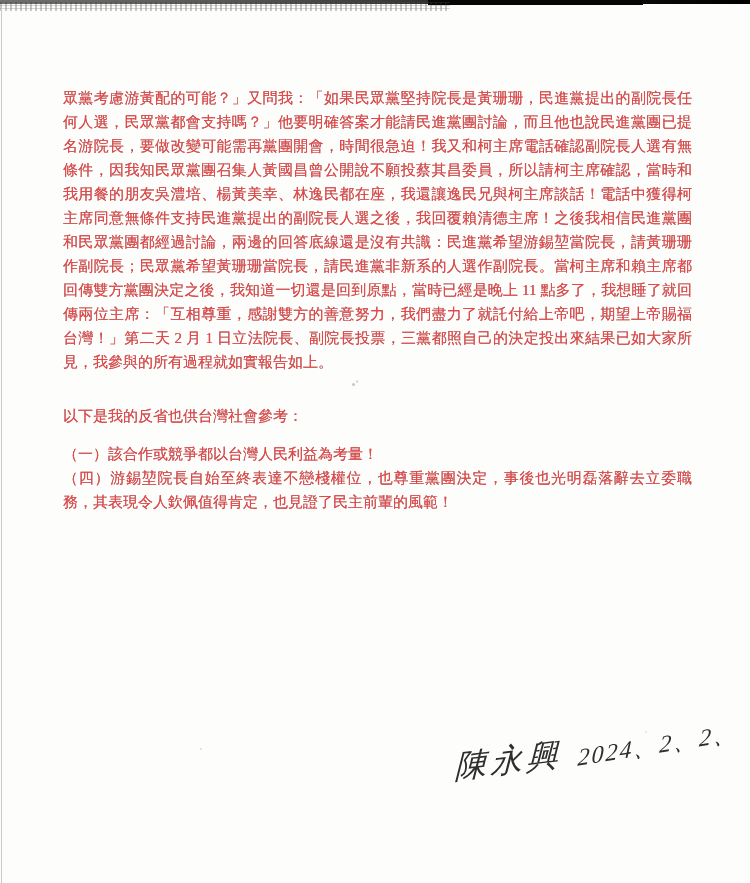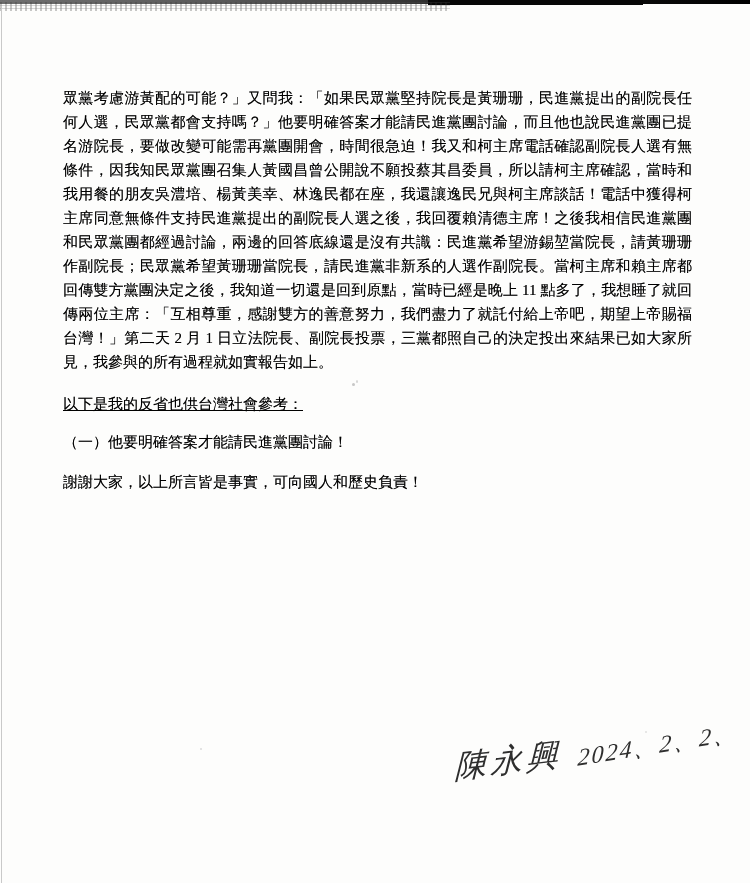--- a/index.html
+++ b/index.html
@@ -31,26 +31,26 @@
     background:#c9c9c9;
   }
   .speck{position:absolute;background:#9a9a9a;border-radius:50%;}
   .speck.s1{left:352px;top:383px;width:3px;height:3px;opacity:.55;}
   .speck.s2{left:356px;top:380px;width:2px;height:3px;opacity:.4;}
   .speck.s3{left:200px;top:748px;width:2px;height:2px;opacity:.35;}
   .speck.s4{left:645px;top:731px;width:2px;height:2px;opacity:.3;}
   
   .content{
     position:absolute;left:63px;top:86px;width:629px;
-    font-size:15px;line-height:24px;color:#000000;
+    font-size:15px;line-height:24px;color:#ef4444;
     text-align:justify;
     text-shadow:0 0 .6px rgba(25,25,25,.55);
   }
   .content p{margin:0;}
-  p.reflection-intro{margin-top:18px;text-decoration:underline;}
+  p.reflection-intro{margin-top:30px;}
   .reflections{margin-top:14px;}
   p.closing{margin-top:16px;}
   
   .signature{
     position:absolute;left:452px;top:746px;width:280px;
     transform:rotate(-7deg);
     transform-origin:left top;
     color:#2e2e2e;
     white-space:nowrap;
   }
@@ -83,24 +83,24 @@
   <div class="speck s2"></div>
   <div class="speck s3"></div>
   <div class="speck s4"></div>
 
   <div class="content">
     <p>眾黨考慮游黃配的可能？」又問我：「如果民眾黨堅持院長是黃珊珊，民進黨提出的副院長任何人選，民眾黨都會支持嗎？」他要明確答案才能請民進黨團討論，而且他也說民進黨團已提名游院長，要做改變可能需再黨團開會，時間很急迫！我又和柯主席電話確認副院長人選有無條件，因我知民眾黨團召集人黃國昌曾公開說不願投蔡其昌委員，所以請柯主席確認，當時和我用餐的朋友吳澧培、楊黃美幸、林逸民都在座，我還讓逸民兄與柯主席談話！電話中獲得柯主席同意無條件支持民進黨提出的副院長人選之後，我回覆賴清德主席！之後我相信民進黨團和民眾黨團都經過討論，兩邊的回答底線還是沒有共識：民進黨希望游錫堃當院長，請黃珊珊作副院長；民眾黨希望黃珊珊當院長，請民進黨非新系的人選作副院長。當柯主席和賴主席都回傳雙方黨團決定之後，我知道一切還是回到原點，當時已經是晚上 11 點多了，我想睡了就回傳兩位主席：「互相尊重，感謝雙方的善意努力，我們盡力了就託付給上帝吧，期望上帝賜福台灣！」第二天 2 月 1 日立法院長、副院長投票，三黨都照自己的決定投出來結果已如大家所見，我參與的所有過程就如實報告如上。</p>
 
     <p class="reflection-intro">以下是我的反省也供台灣社會參考：</p>
 
     <div class="reflections">
-      <p>（一）他要明確答案才能請民進黨團討論！</p>
+      <p>（一）該合作或競爭都以台灣人民利益為考量！</p>
+      <p>（四）游錫堃院長自始至終表達不戀棧權位，也尊重黨團決定，事後也光明磊落辭去立委職務，其表現令人欽佩值得肯定，也見證了民主前輩的風範！</p>
     </div>
 
-    <p class="closing">謝謝大家，以上所言皆是事實，可向國人和歷史負責！</p>
   </div>
 
   <div class="signature">
     <span class="sig-name">陳永興</span>
     <span class="sig-date">2024、2、2、</span>
   </div>
 
 </div>
 
 </body></html>

